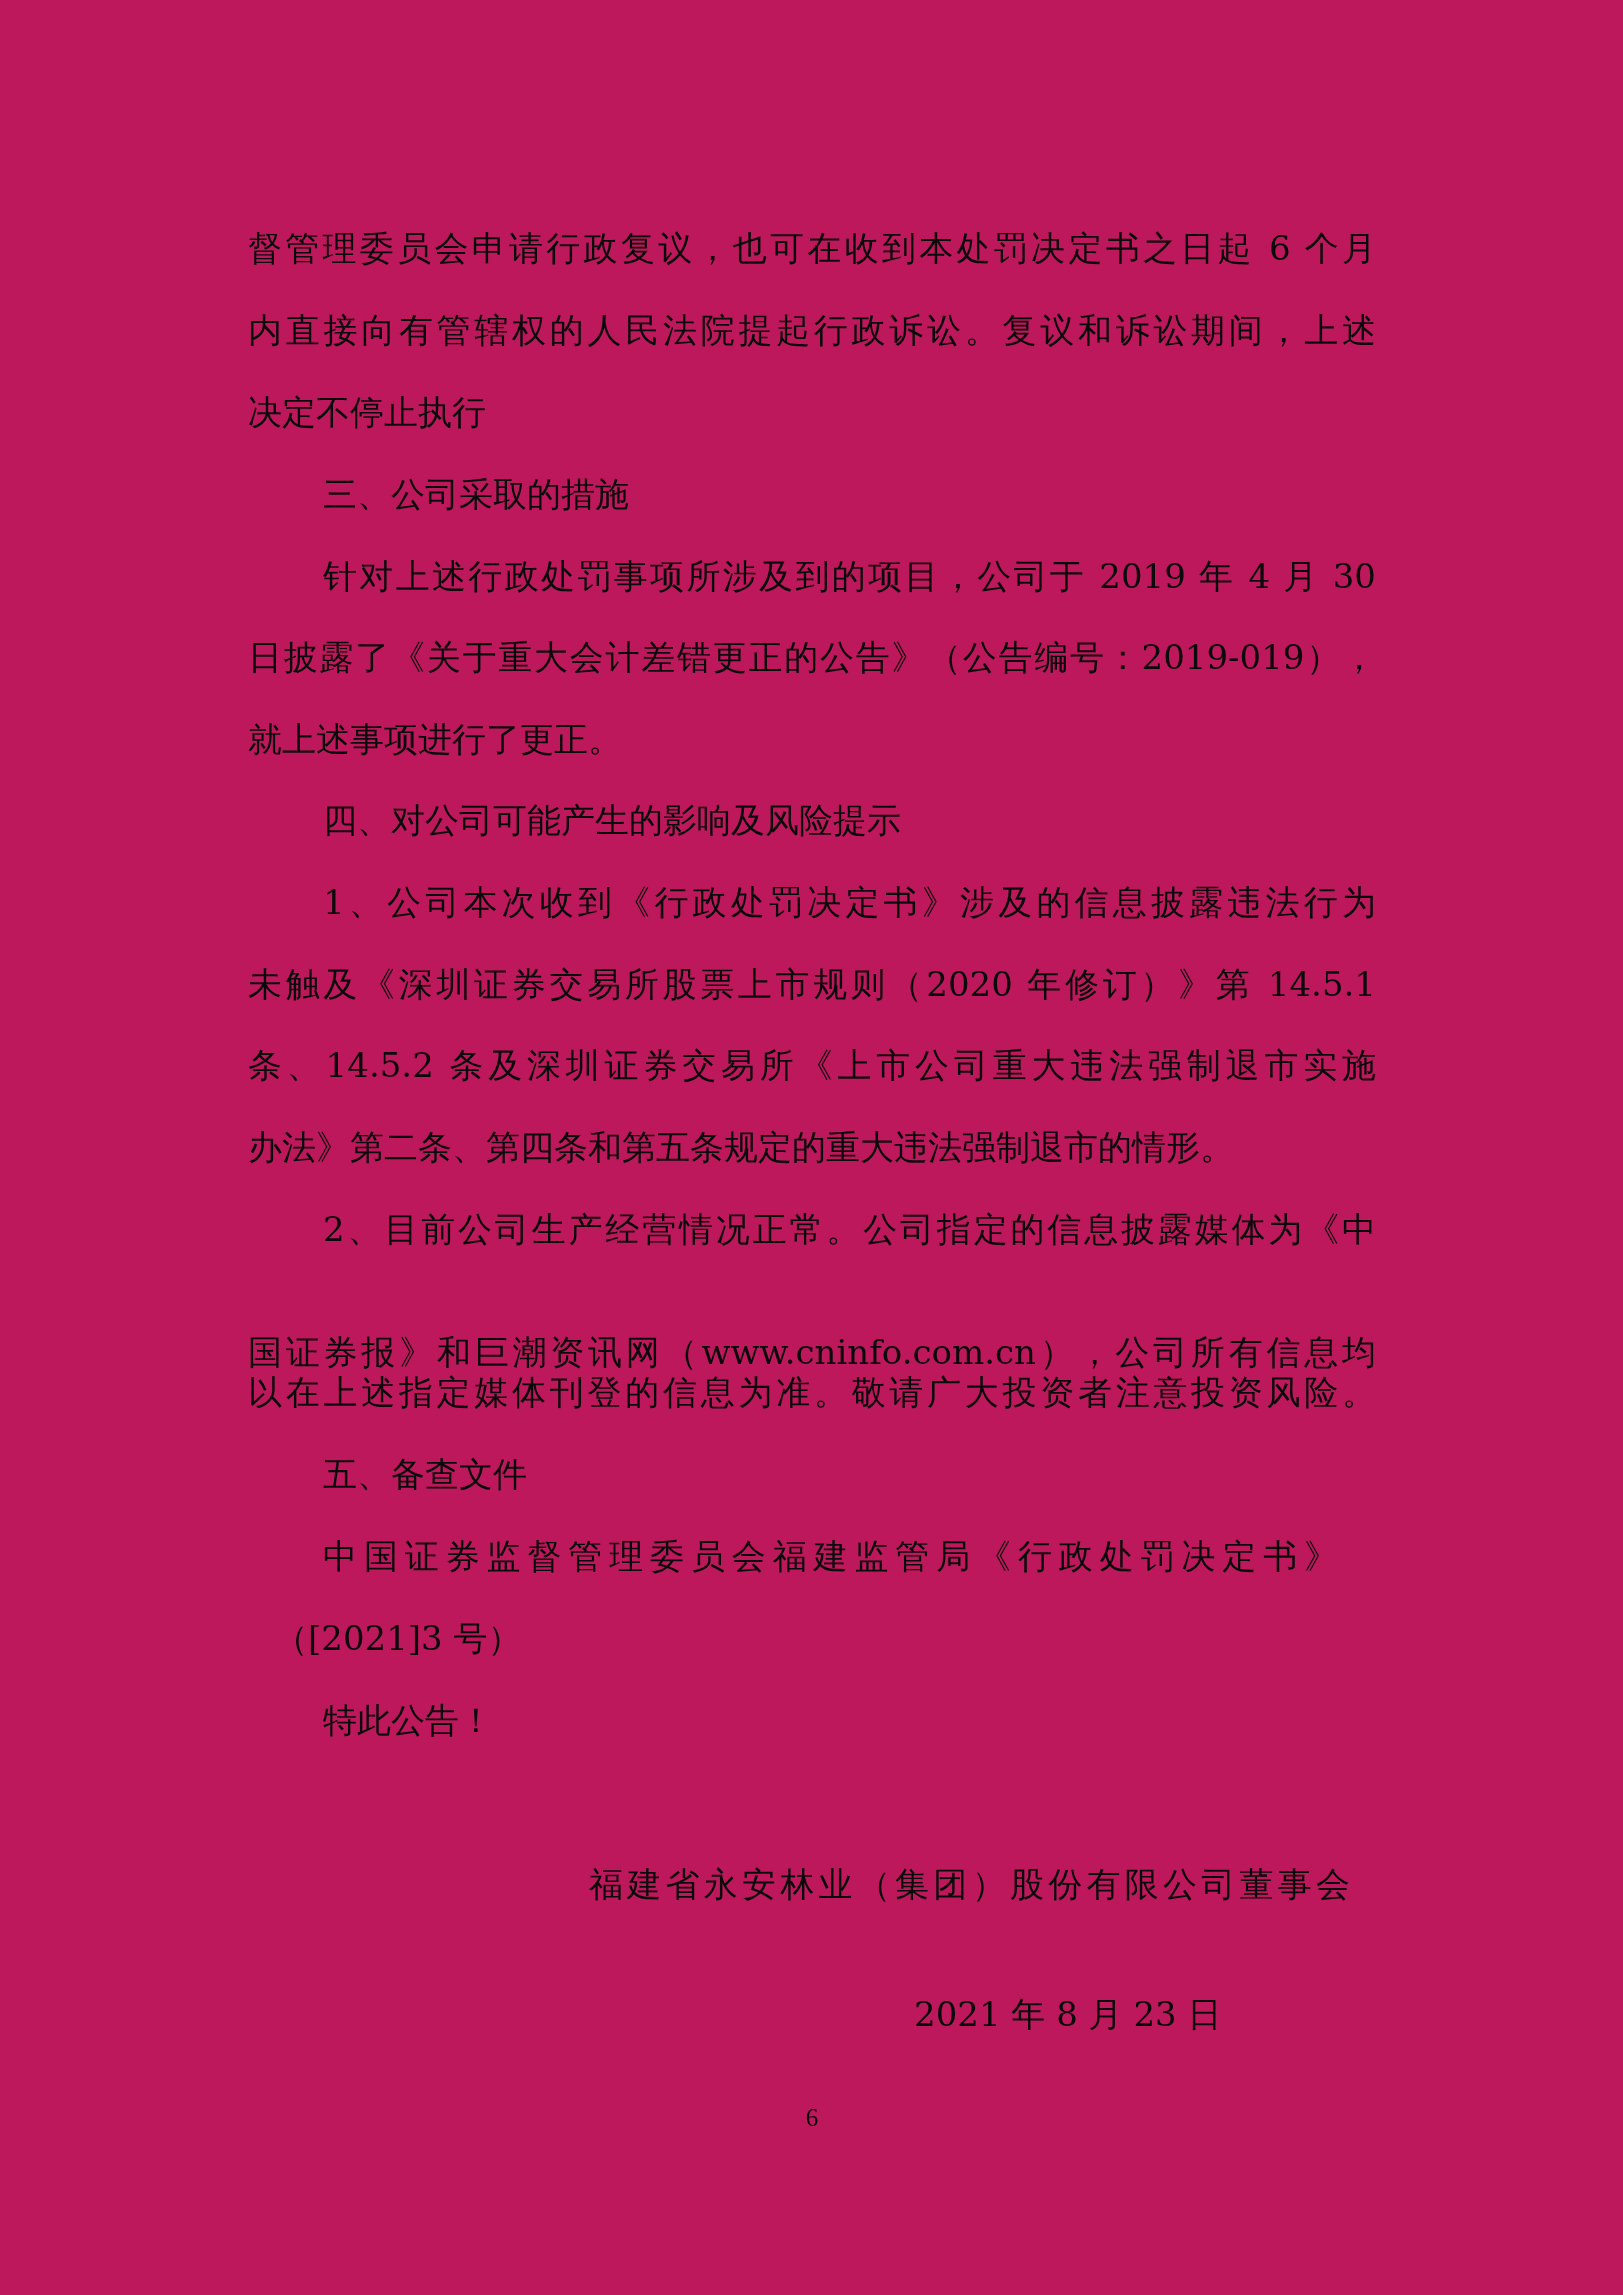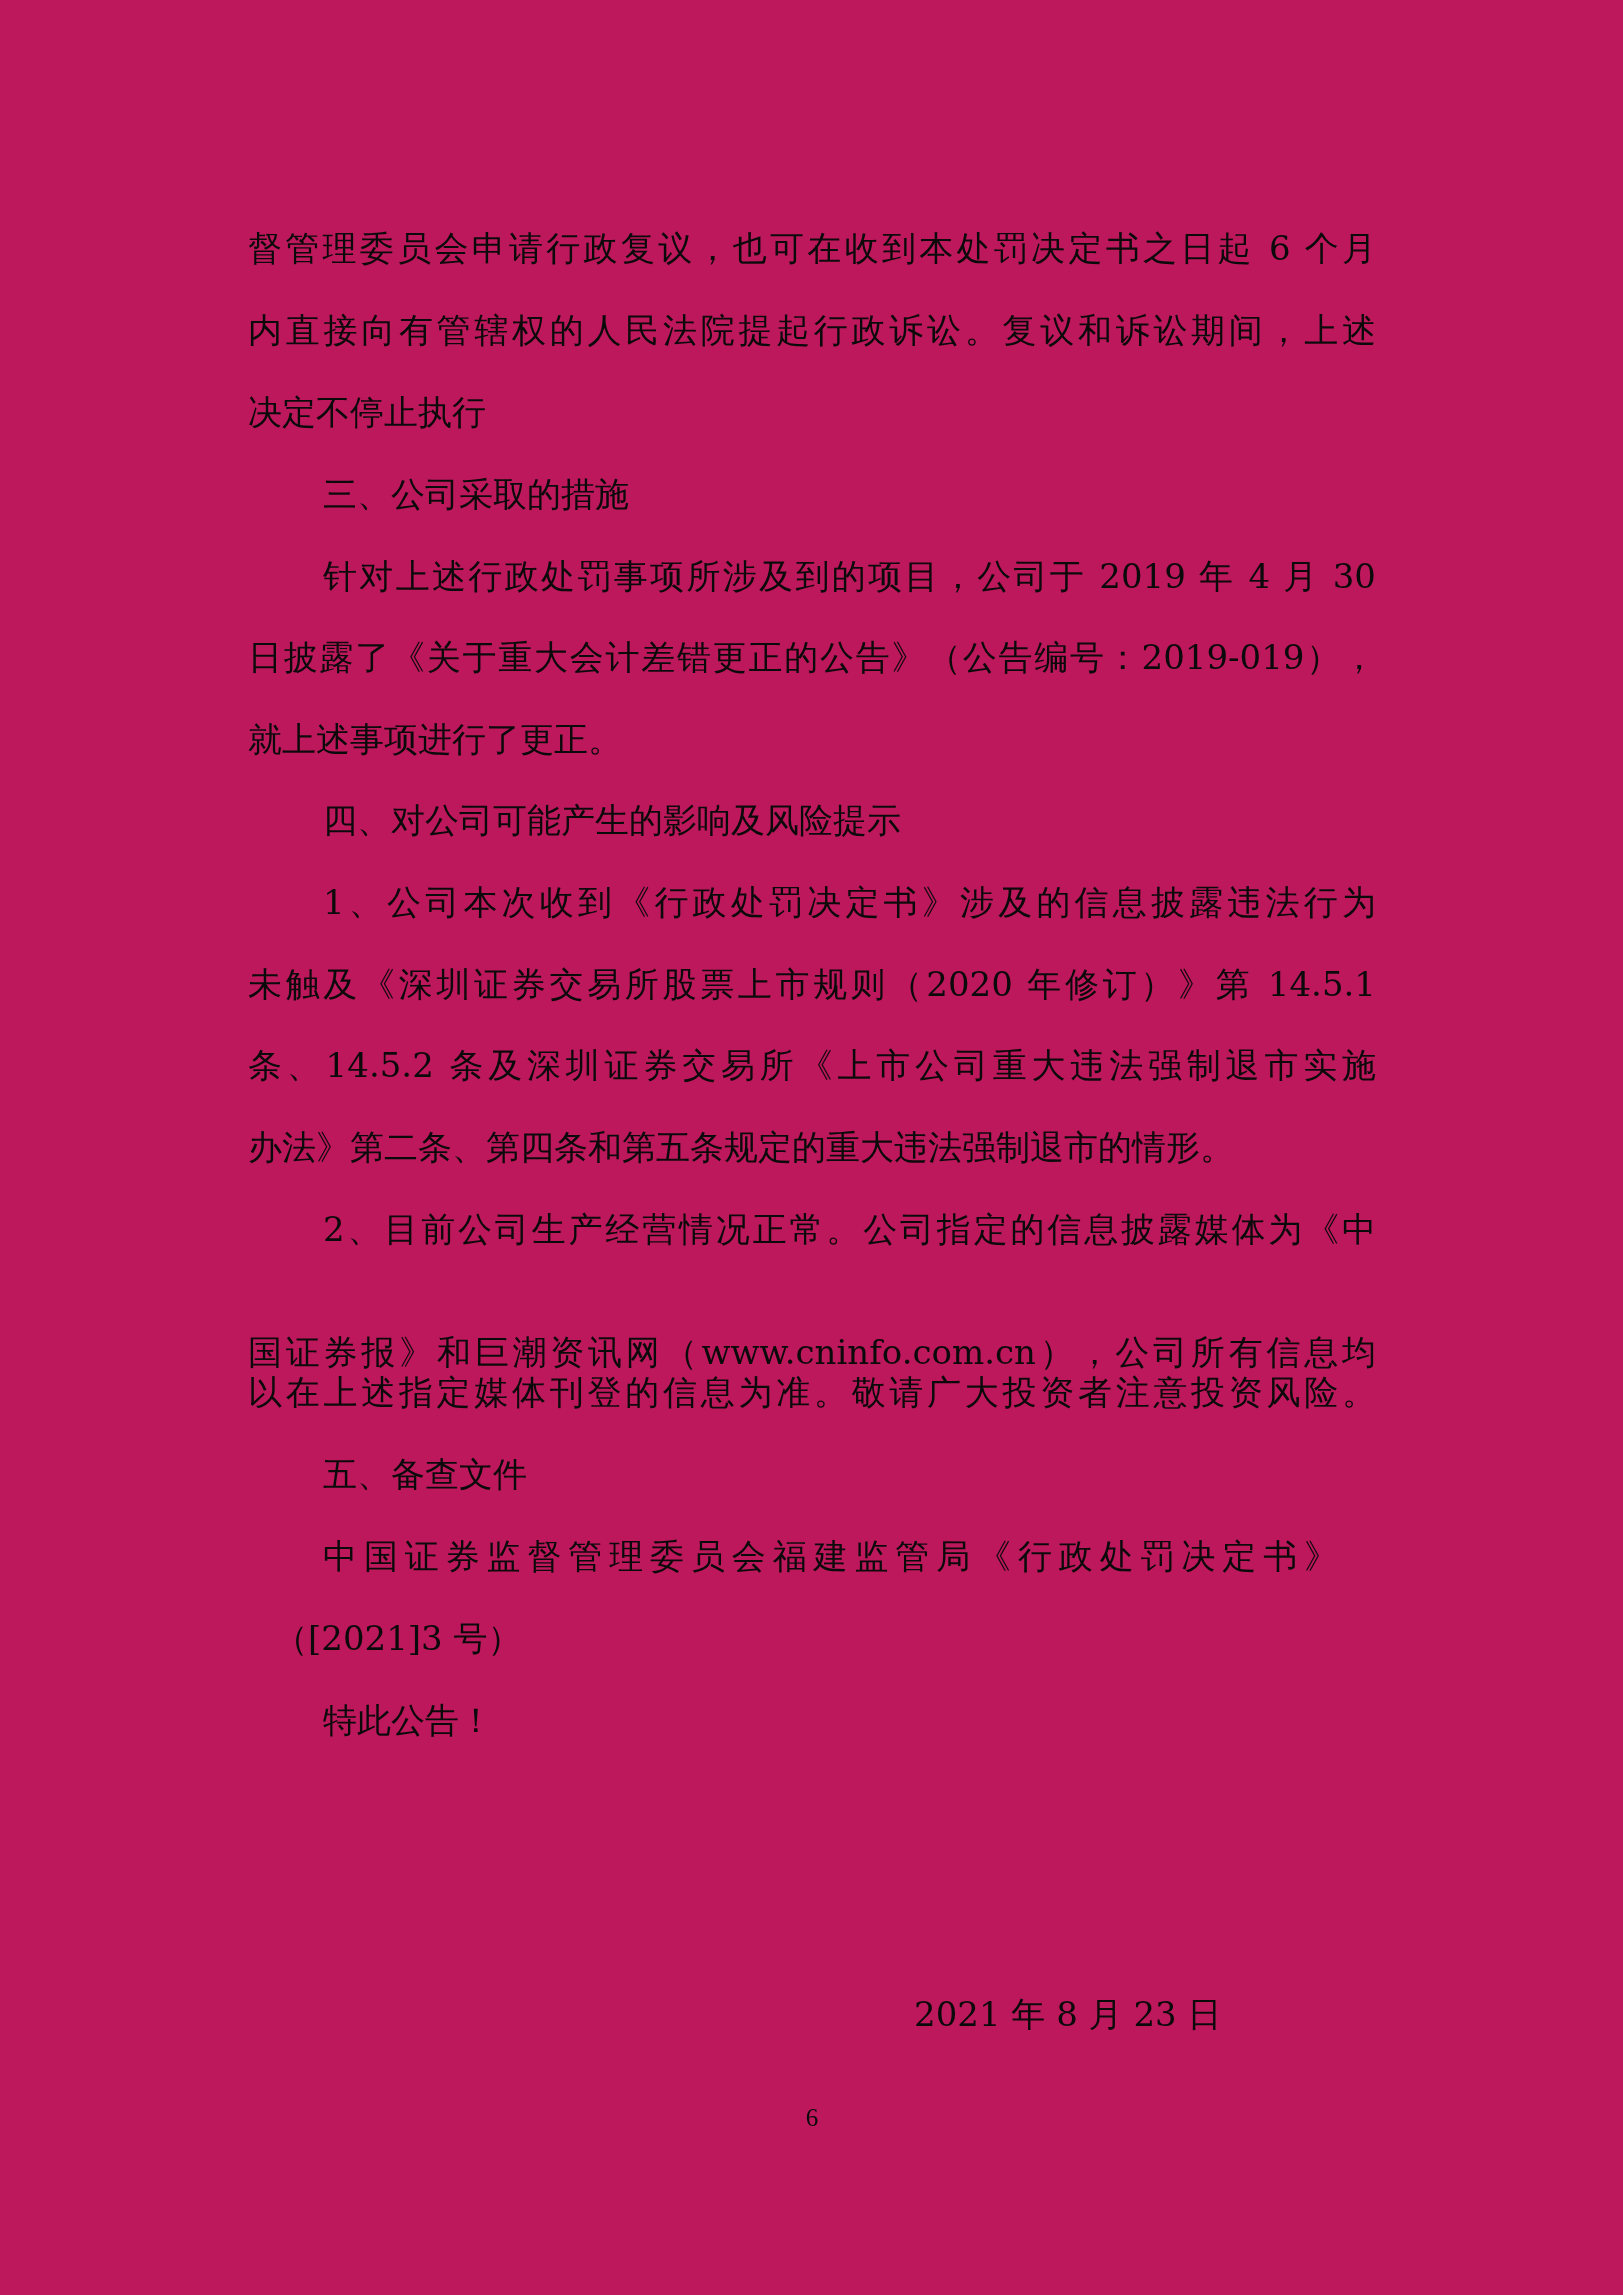--- a/index.html
+++ b/index.html
@@ -109,18 +109,19 @@
   <div class="line heading" style="top:1453px;">五、备查文件</div>
   <div class="paragraph">
     <div class="line indent-full" style="top:1535px; width:1015px;">中国证券监督管理委员会福建监管局《行政处罚决定书》</div>
     <div class="line plain" style="top:1617px;margin-left:26px;">（[2021]3 号）</div>
   </div>
 
   
   <div class="line indent" style="top:1699px;">特此公告！</div>
 
   
+  <div class="line sig" style="top:1863px;">福建省永安林业（集团）股份有限公司董事会</div>
   <div class="line date" style="top:1965px;">2021 年 8 月 23 日</div>
 
   
   <div class="page-number">6</div>
 </div>
 
 
 </body></html>

